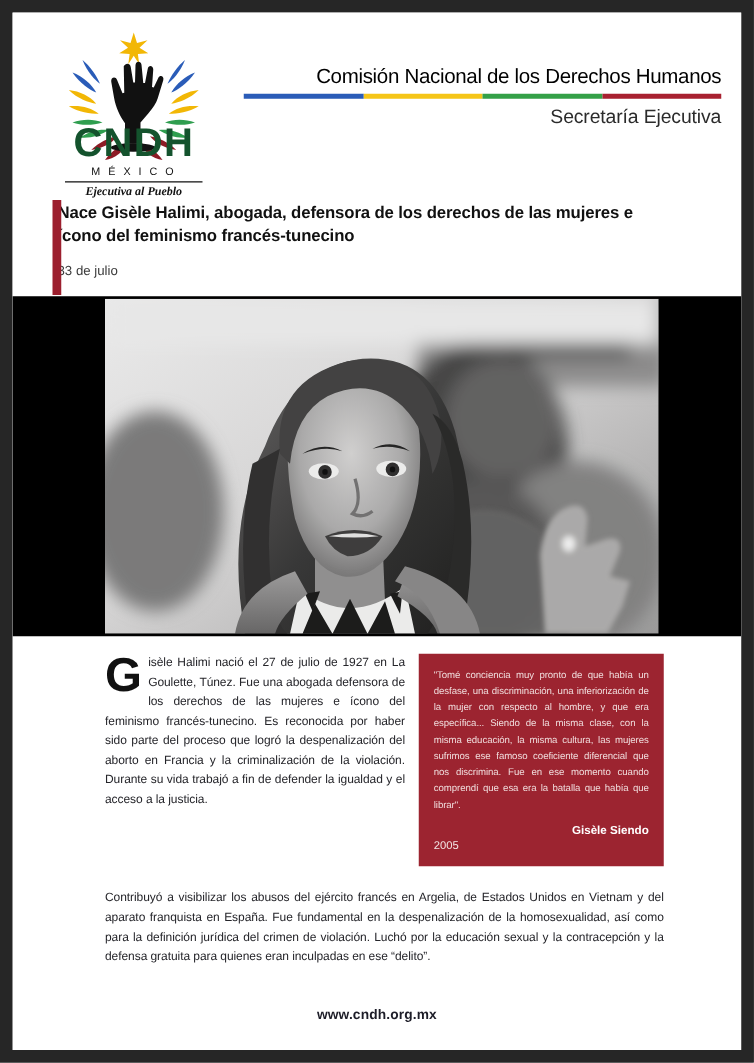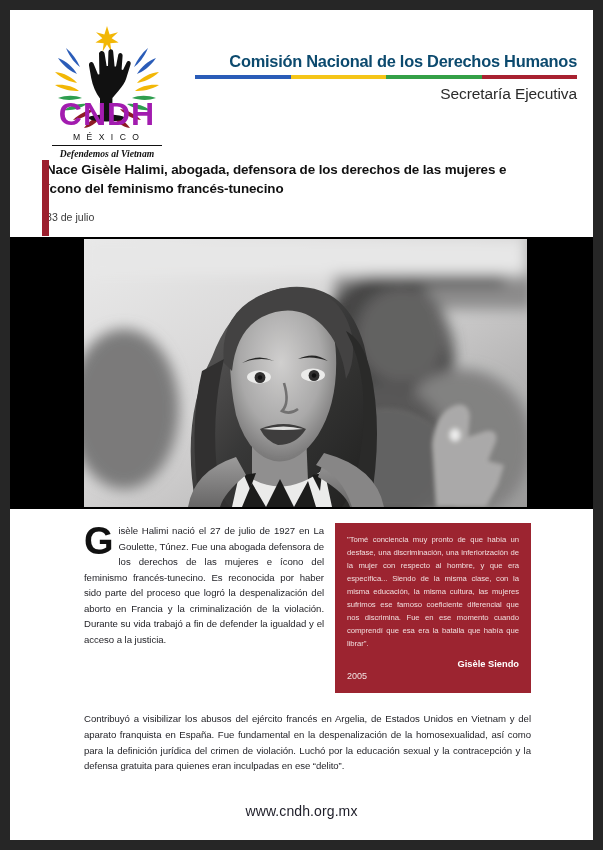--- a/index.html
+++ b/index.html
@@ -31,23 +31,23 @@
   .logo svg { display:block; width: 130px; height: 128px; }
 
   .org-block {
     position: absolute;
     left: 185px; top: 42px;
     width: 382px;
     text-align: right;
   }
   .org-title {
     font-size: 16.4px;
-    font-weight: 700;
+    font-weight: 400;
     letter-spacing: -0.25px;
-    color: #0c4a6e;
+    color: #000000;
     line-height: 1.15;
     white-space: nowrap;
   }
   .colorbar {
     display: flex;
     height: 4px;
     margin-top: 4px;
     width: 100%;
   }
   .colorbar span { flex: 1 1 25%; height: 100%; display:block; }
@@ -174,22 +174,22 @@
   }
 
   
   .footer {
     position: absolute;
     left: 0; bottom: 20px;
     width: 583px;
     text-align: center;
   }
   .footer-url {
-    font-size: 14px;
-    font-weight: 400;
+    font-size: 11px;
+    font-weight: 700;
     color: #1d1d28;
     letter-spacing: 0.1px;
   }
 </style>
 </head>
 <body>
 
 <div class="page">
 
   <div class="header">
@@ -225,24 +225,24 @@
         </g>
 
         <g fill="#111111">
           <path d="M57 33 C58.6 30 62 30.4 62.6 33.6 L64.6 46 L66 46 L66.4 32 C66.6 28.6 70.8 28.4 71.2 31.8 L72.6 46.4 L74 46.4 L76.2 35 C76.8 31.8 80.6 32.4 80.6 35.6 L79.6 49.6 L81 50 L84.6 42.4 C86 39.6 89.6 41 88.6 44.2 L84.2 58.6 C83 62.4 80.2 66.6 76.6 70.8 L70.4 78 L70.4 95 L58 95 L58 78.6 C54 73 50.6 66 49.2 58 L47 45.4 C46.4 42 50.4 40.8 51.6 43.8 L56 54.6 L57.4 54.2 Z"></path>
           <ellipse cx="64.5" cy="98" rx="18" ry="3.4"></ellipse>
         </g>
 
         <text x="65" y="88" font-family="Liberation Sans, sans-serif" font-size="0" fill="#111">CNDH</text>
       </svg>
       <div style="position:absolute;left:0;top:78px;width:130px;text-align:center;">
-        <div style="font-size:32px;font-weight:700;letter-spacing:1px;color:#a21caf;line-height:1;">CNDH</div>
+        <div style="font-size:32px;font-weight:700;letter-spacing:1px;color:#14532d;line-height:1;">CNDH</div>
         <div style="font-size:8.6px;font-weight:400;letter-spacing:2px;color:#111;margin-top:2px;">M É X I C O</div>
         <div style="height:1px;background:#111;margin:3px 10px 2px 10px;"></div>
-        <div style="font-family:'Liberation Serif',serif;font-size:9.6px;font-style:italic;font-weight:700;color:#111;">Defendemos al Vietnam</div>
+        <div style="font-family:'Liberation Serif',serif;font-size:9.6px;font-style:italic;font-weight:700;color:#111;">Ejecutiva al Pueblo</div>
       </div>
     </div>
 
     <div class="org-block">
       <div class="org-title">Comisión Nacional de los Derechos Humanos</div>
       <div class="colorbar">
         <span style="background:#2a5cb8"></span>
         <span style="background:#f5c518"></span>
         <span style="background:#34a047"></span>
         <span style="background:#a82130"></span>

